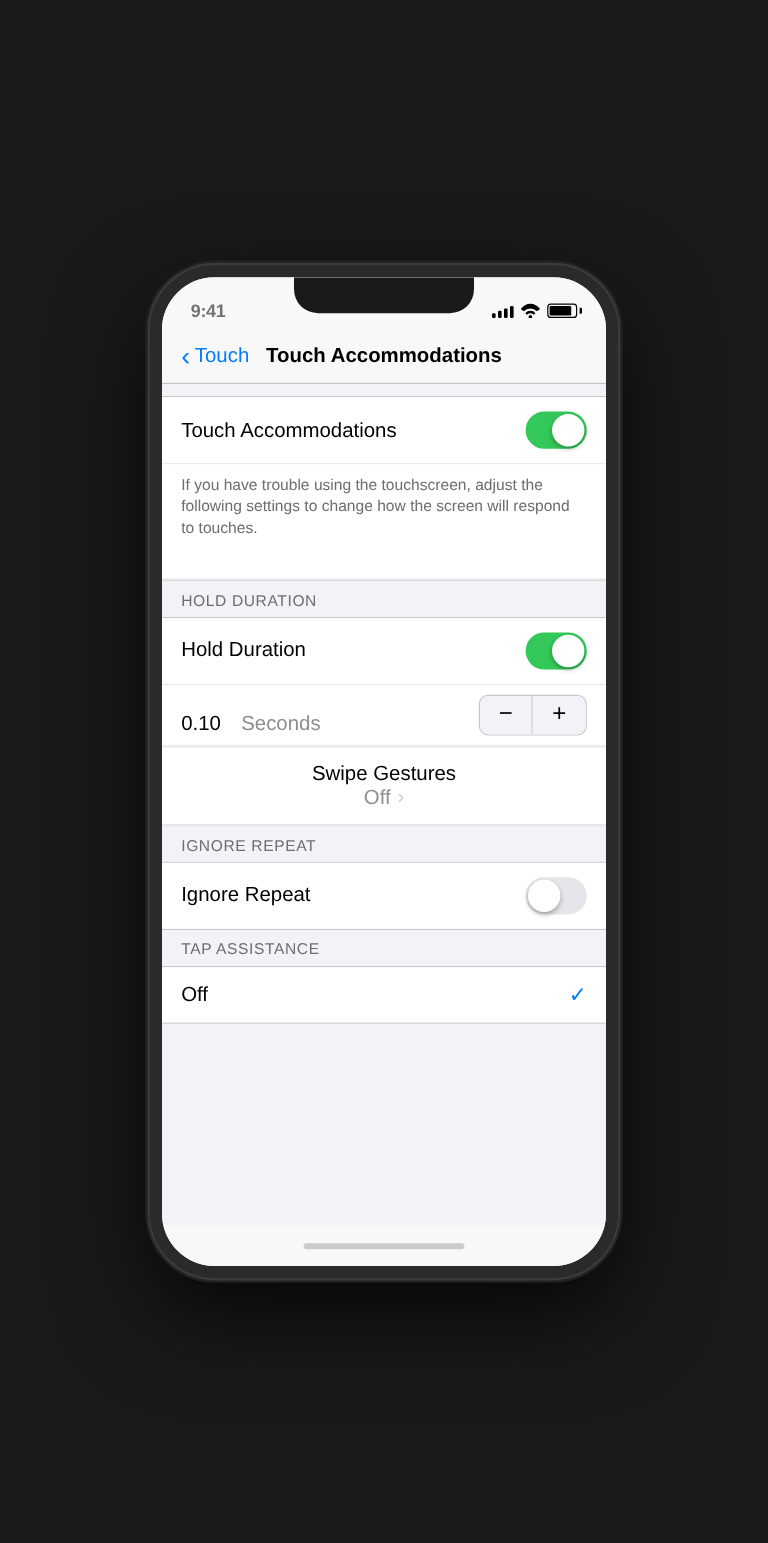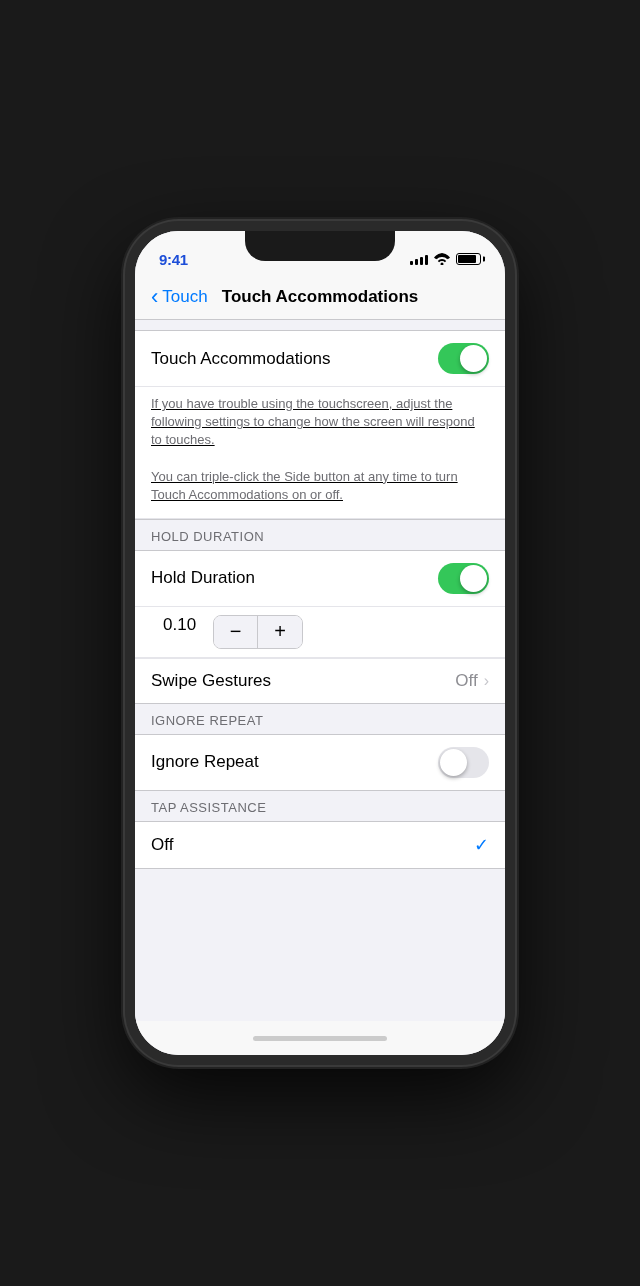--- a/index.html
+++ b/index.html
@@ -81,21 +81,21 @@
       align-items: center;
       justify-content: space-between;
       padding: 0 24px;
       padding-top: 12px;
       flex-shrink: 0;
     }
 
     .status-time {
       font-size: 15px;
       font-weight: 600;
-      color: #1d4ed8;
+      color: #737373;
       letter-spacing: -0.3px;
     }
 
     .status-icons {
       display: flex;
       align-items: center;
       gap: 6px;
     }
 
     .signal-bars {
@@ -256,22 +256,22 @@
 
     .description-text {
       font-size: 13px;
       color: #6d6d72;
       line-height: 1.4;
     }
 
     
     .stepper-row {
       display: flex;
-      align-items: flex-start;
-      padding: 8px 28px;
+      align-items: flex-end;
+      padding: 8px 16px;
       background: #fff;
       border-bottom: 0.5px solid #e5e5ea;
       min-height: 44px;
     }
 
     .stepper-value {
       font-size: 17px;
       color: #000;
       font-weight: 400;
       min-width: 50px;
@@ -346,21 +346,20 @@
     .full-card {
       background: #fff;
       border-top: 0.5px solid #c8c8cc;
       border-bottom: 0.5px solid #c8c8cc;
     }
 
     .detail-description {
       padding: 8px 16px 14px;
       background: #fff;
       border-bottom: 0.5px solid #e5e5ea;
-      text-decoration: underline;
     }
 
     
     .nav-area {
       background: #f8f8f8;
       border-bottom: 0.5px solid #c8c8cc;
       flex-shrink: 0;
     }
   </style>
 </head>
@@ -407,47 +406,47 @@
         <div class="row">
           <span class="row-label">Touch Accommodations</span>
           <div class="toggle on">
             <div class="toggle-thumb"></div>
           </div>
         </div>
 
         <div class="detail-description">
           <p class="description-text">If you have trouble using the touchscreen, adjust the following settings to change how the screen will respond to touches.</p>
           <br>
-          <p class="description-text">You can triple-click the Side button at any time to turn Touch Accommodations on or off.</p>
         </div>
       </div>
 
       <div class="section-spacer" style="height:30px; display:flex; align-items:flex-end;">
         <div class="section-header" style="padding-bottom:6px; width:100%;">HOLD DURATION</div>
       </div>
 
       <div class="full-card">
 
         <div class="row">
           <span class="row-label">Hold Duration</span>
           <div class="toggle on">
             <div class="toggle-thumb"></div>
           </div>
         </div>
 
         <div class="stepper-row">
           <span class="stepper-value">0.10</span>
+          <span class="stepper-unit">Seconds</span>
           <div class="stepper-controls">
             <button class="stepper-btn">−</button>
             <button class="stepper-btn">+</button>
           </div>
         </div>
 
 
-        <div class="row" style="border-top: 0.5px solid #e5e5ea;">
+        <div class="row" style="border-top: 0.5px solid #e5e5ea; flex-direction: column;">
           <span class="row-label">Swipe Gestures</span>
           <span class="row-value">
             <span>Off</span>
             <span class="chevron-right">›</span>
           </span>
         </div>
       </div>
 
       <div class="section-spacer" style="height:30px; display:flex; align-items:flex-end;">
         <div class="section-header" style="padding-bottom:6px; width:100%;">IGNORE REPEAT</div>
@@ -455,21 +454,21 @@
 
       <div class="full-card">
         <div class="row">
           <span class="row-label">Ignore Repeat</span>
           <div class="toggle off">
             <div class="toggle-thumb"></div>
           </div>
         </div>
       </div>
 
-      <div class="section-spacer" style="height:30px; display:flex; align-items:flex-end;">
+      <div class="section-spacer" style="height:30px; display:flex; align-items:center;">
         <div class="section-header" style="padding-bottom:6px; width:100%;">TAP ASSISTANCE</div>
       </div>
 
       <div class="full-card">
         <div class="row">
           <span class="row-label">Off</span>
           <span class="checkmark">✓</span>
         </div>
       </div>
 

